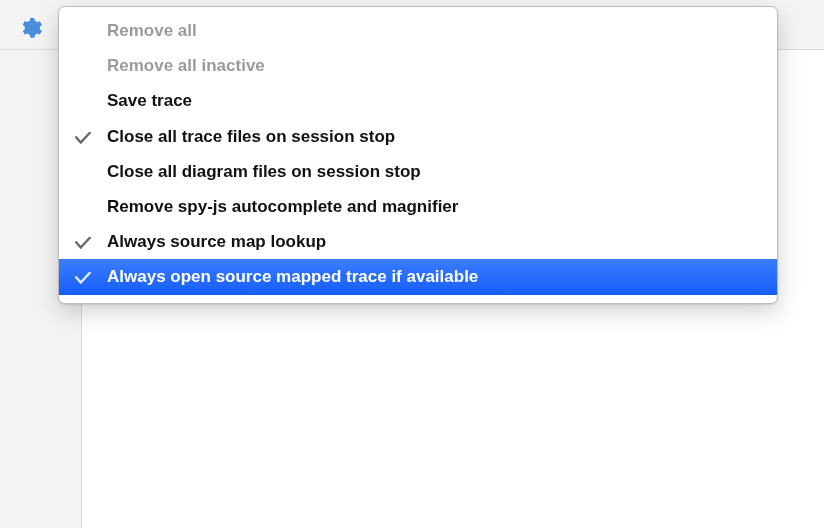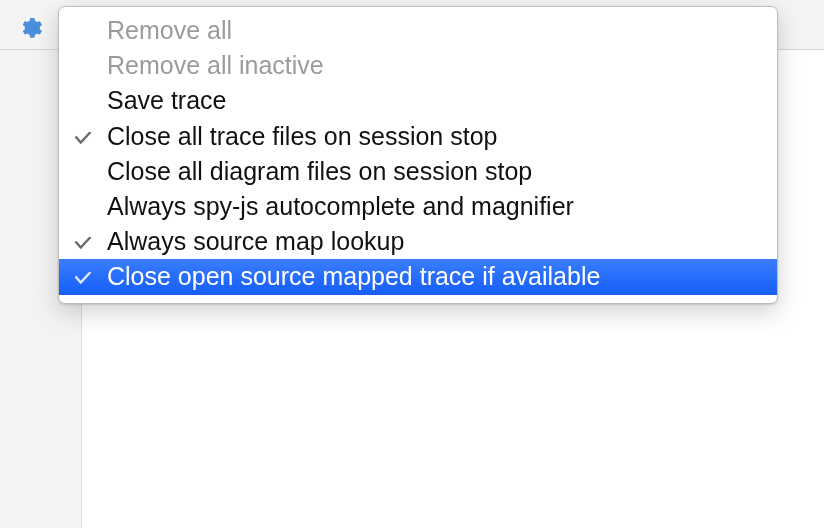--- a/index.html
+++ b/index.html
@@ -56,25 +56,26 @@
       border-radius: 7px;
       box-shadow: 0 8px 24px rgba(0,0,0,0.18), 0 1px 2px rgba(0,0,0,0.12);
       padding: 6px 0 8px 0;
       overflow: hidden;
     }
     .menu-item {
       display: flex;
       align-items: center;
       height: 35.2px;
       padding: 0 14px 0 0;
-      font-size: 25px;
+      font-size: 17px;
       line-height: 35px;
       color: #111;
       white-space: nowrap;
       cursor: default;
+      font-weight: bold;
     }
     .menu-check {
       width: 48px;
       flex: 0 0 48px;
       text-align: center;
       color: #6a6a6a;
       font-size: 22px;
     }
     .menu-item.disabled .menu-label { color: #9b9b9b; }
     .menu-item.selected {
@@ -132,35 +133,35 @@
     <span class="menu-label">Close all trace files on session stop</span>
   </div>
 
   <div class="menu-item">
     <span class="menu-check"></span>
     <span class="menu-label">Close all diagram files on session stop</span>
   </div>
 
   <div class="menu-item">
     <span class="menu-check"></span>
-    <span class="menu-label">Always spy-js autocomplete and magnifier</span>
+    <span class="menu-label">Remove spy-js autocomplete and magnifier</span>
   </div>
 
   <div class="menu-item">
     <span class="menu-check">
       <svg class="check-svg" viewBox="0 0 24 16">
           <path d="M2 6 L9 14 L22 0" stroke="#6a6a6a" stroke-width="3.2" fill="none"></path>
         </svg>
     </span>
     <span class="menu-label">Always source map lookup</span>
   </div>
 
 
   <div class="menu-item selected">
     <span class="menu-check">
       <svg class="check-svg" viewBox="0 0 24 16">
           <path d="M2 6 L9 14 L22 0" stroke="rgba(255,255,255,0.85)" stroke-width="3.2" fill="none"></path>
         </svg>
     </span>
-    <span class="menu-label">Close open source mapped trace if available</span>
+    <span class="menu-label">Always open source mapped trace if available</span>
   </div>
 
 </div>
 
 </body></html>

